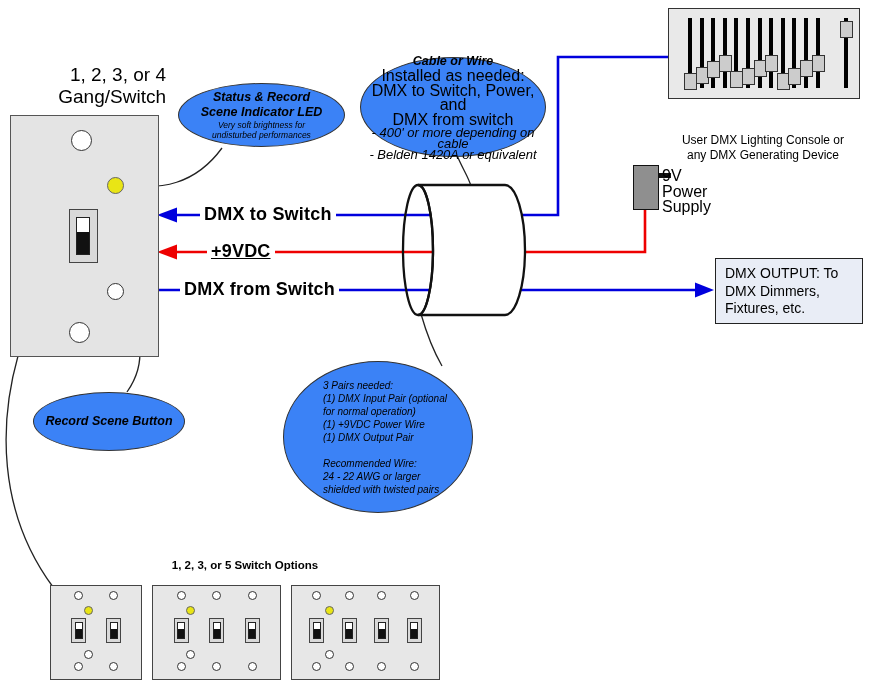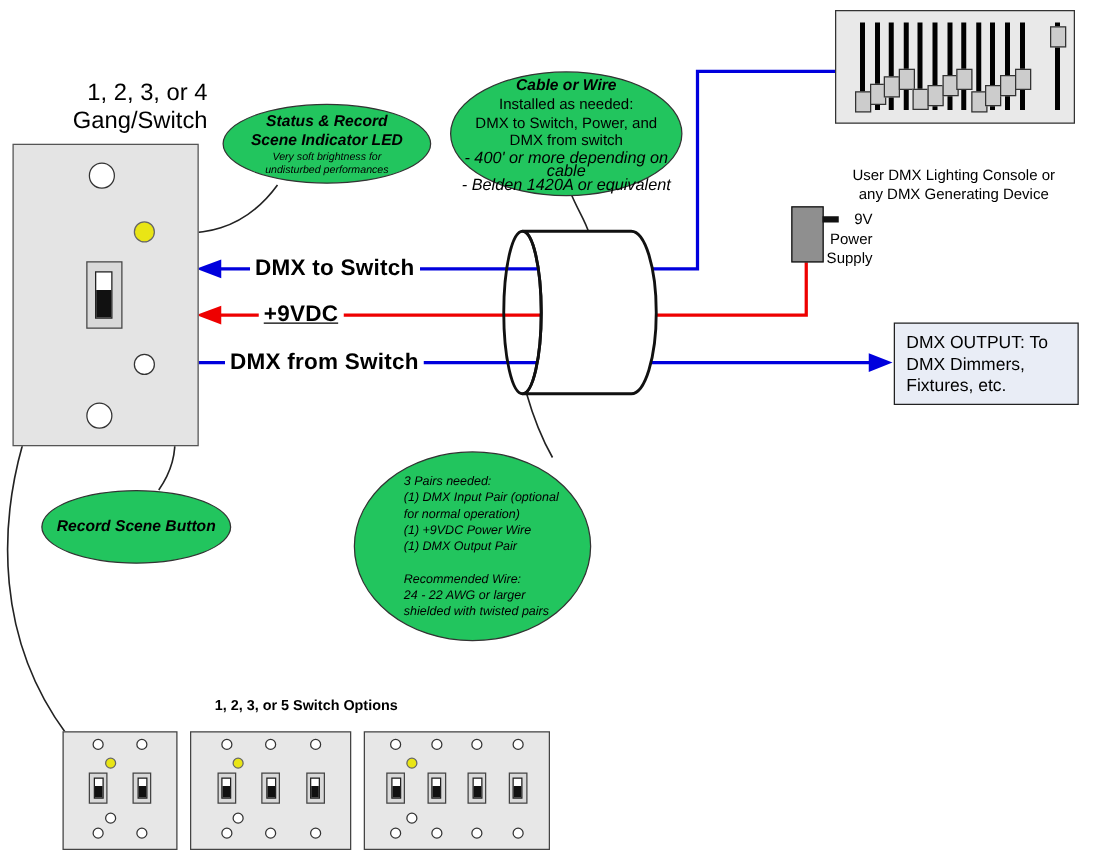--- a/index.html
+++ b/index.html
@@ -19,26 +19,26 @@
     border:1.5px solid #555;z-index:2;
   }
   .screw{border-radius:50%;background:#fff;border:1.4px solid #333;}
   .screw.big{width:19px;height:19px;}
   .led-dot{border-radius:50%;background:#e9e515;border:1.4px solid #666;}
   .rec-dot{border-radius:50%;background:#fff;border:1.4px solid #333;}
   .toggle-outer{background:#d9d9d9;border:1.6px solid #444;}
   .toggle-inner{background:linear-gradient(#ffffff 0 40%,#111 40% 100%);border:1.4px solid #222;}
   
   .callout{
-    border-radius:50%;background:#22c55e;border:1.4px solid #333;z-index:2;
+    border-radius:50%;background:#3b82f6;border:1.4px solid #333;z-index:2;
     display:flex;flex-direction:column;align-items:center;justify-content:center;
     text-align:center;
   }
   .co-title{font-weight:bold;font-style:italic;font-size:12.5px;line-height:15px;}
-  .co-body{font-size:12px;line-height:14.5px;}
+  .co-body{font-size:16px;line-height:14.5px;}
   .co-note{font-style:italic;font-size:13px;line-height:11px;}
   .co-sub{font-style:italic;font-size:8.5px;line-height:10.5px;}
   .pairs-text{
     font-style:italic;font-size:10px;line-height:13px;text-align:left;
     white-space:pre-line;
   }
   
   .wire-label{
     background:#fff;font-weight:bold;font-size:18px;letter-spacing:.2px;
     z-index:3;padding:0 4px;line-height:20px;
@@ -50,21 +50,21 @@
   }
   .fader-track{position:absolute;width:3.5px;background:#000;height:70px;top:9px;}
   .fader-knob{position:absolute;width:11px;height:15px;background:#ccc;border:1.4px solid #333;}
   .console-caption{
     left:650px;top:101px;width:226px;text-align:center;font-size:12px;
     line-height:15px;z-index:2;white-space:pre-line;margin-top:32px;
   }
   
   .psu-box{left:633px;top:165px;width:24px;height:43px;background:#8f8f8f;border:1.4px solid #111;z-index:2;}
   .psu-prong{left:658px;top:173px;width:13px;height:5px;background:#111;z-index:2;}
-  .psu-label{left:638px;top:168px;width:60px;text-align:right;font-size:12px;line-height:15.5px;z-index:2;white-space:pre-line;}
+  .psu-label{left:662px;top:168px;width:60px;text-align:left;font-size:16px;line-height:15.5px;z-index:2;white-space:pre-line;}
   
   .output-box{
     left:715px;top:258px;width:148px;height:66px;background:#e9edf6;
     border:1.6px solid #222;z-index:2;font-size:14px;line-height:17.5px;
     padding:6px 0 0 9px;box-sizing:border-box;white-space:pre-line;
   }
   
   .options-heading{left:155px;top:559px;width:180px;text-align:center;font-size:11.5px;font-weight:bold;z-index:2;}
   .options-row{left:50px;top:585px;display:flex;gap:10px;z-index:2;}
   .option-plate{

